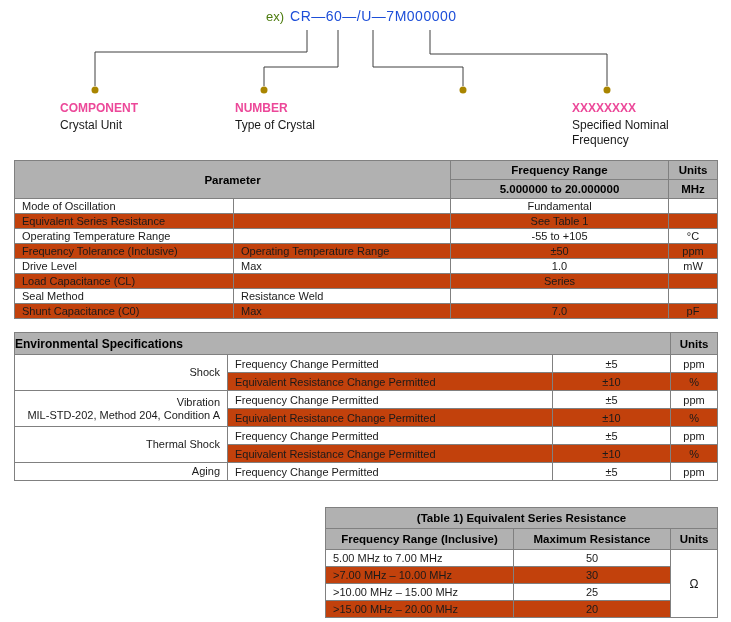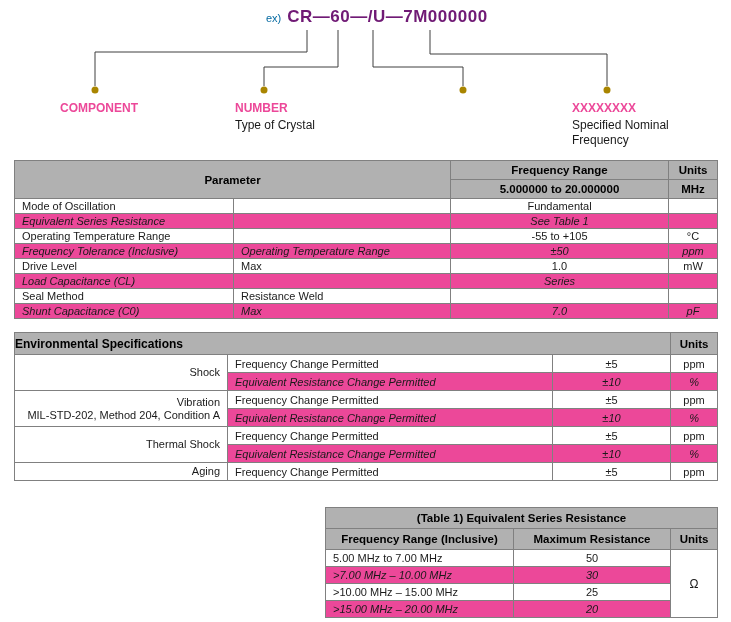--- a/index.html
+++ b/index.html
@@ -4,32 +4,32 @@
 <style>
   html,body { margin:0; padding:0; background:#ffffff; }
   .page {
     position:relative; width:731px; height:622px; background:#ffffff;
     font-family:"Liberation Sans","DejaVu Sans",sans-serif; color:#1a1a1a;
     overflow:hidden;
   }
   
   .connectors { position:absolute; left:0; top:0; }
   .partnum { position:absolute; left:266px; top:7px; white-space:nowrap; }
-  .partnum .ex { font-size:11px; color:#0369a1; margin-right:6px;text-align:right; }
-  .partnum .pn { font-size:17px; font-weight:bold; color:#701a75; letter-spacing:0.5px; }
+  .partnum .ex { font-size:13px; color:#4d7c0f; margin-right:6px;text-align:right; }
+  .partnum .pn { font-size:14px; font-weight:normal; color:#1d4ed8; letter-spacing:0.5px; }
   .dlabel { position:absolute; top:101px; width:130px; }
   .dlabel .dtitle { font-size:12px; font-weight:bold; color:#ec4899; margin-bottom:3px; }
   .dlabel .dsub { font-size:12px; color:#1a1a1a; line-height:15px; }
   
   table { position:absolute; border-collapse:collapse; table-layout:fixed; }
   th, td { border:1px solid #808080; overflow:hidden; }
   th { background:#b1b1b1; font-size:11.5px; font-weight:bold; color:#000; }
   td { font-size:11px; }
   tr.w td { background:#ffffff; }
-  tr.g td { background:#ec4899;font-style:italic; }
+  tr.g td { background:#c2410c; }
   .l { text-align:left; padding:0 7px; }
   .c { text-align:center; padding:0 2px; }
   
   .tA { left:14px; top:160px; width:703px; }
   .tA th { height:18px; }
   .tA td { height:14px; }
   
   .tB { left:14px; top:332px; width:703px; }
   .tB th { height:21px; }
   .tB td { height:17px; }
@@ -57,20 +57,21 @@
     <circle cx="463" cy="90" r="3.5" fill="#a98500"></circle>
     <circle cx="607" cy="90" r="3.5" fill="#a98500"></circle>
   </svg>
 
   <div class="partnum">
     <span class="ex">ex)</span><span class="pn">CR—60—/U—7M000000</span>
   </div>
 
   <div class="dlabel" style="left:60px">
     <div class="dtitle">COMPONENT</div>
+    <div class="dsub">Crystal Unit</div>
   </div>
   <div class="dlabel" style="left:235px">
     <div class="dtitle">NUMBER</div>
     <div class="dsub">Type of Crystal</div>
   </div>
   <div class="dlabel" style="left:572px;width:112px">
     <div class="dtitle">XXXXXXXX</div>
     <div class="dsub">Specified Nominal Frequency</div>
   </div>
 

